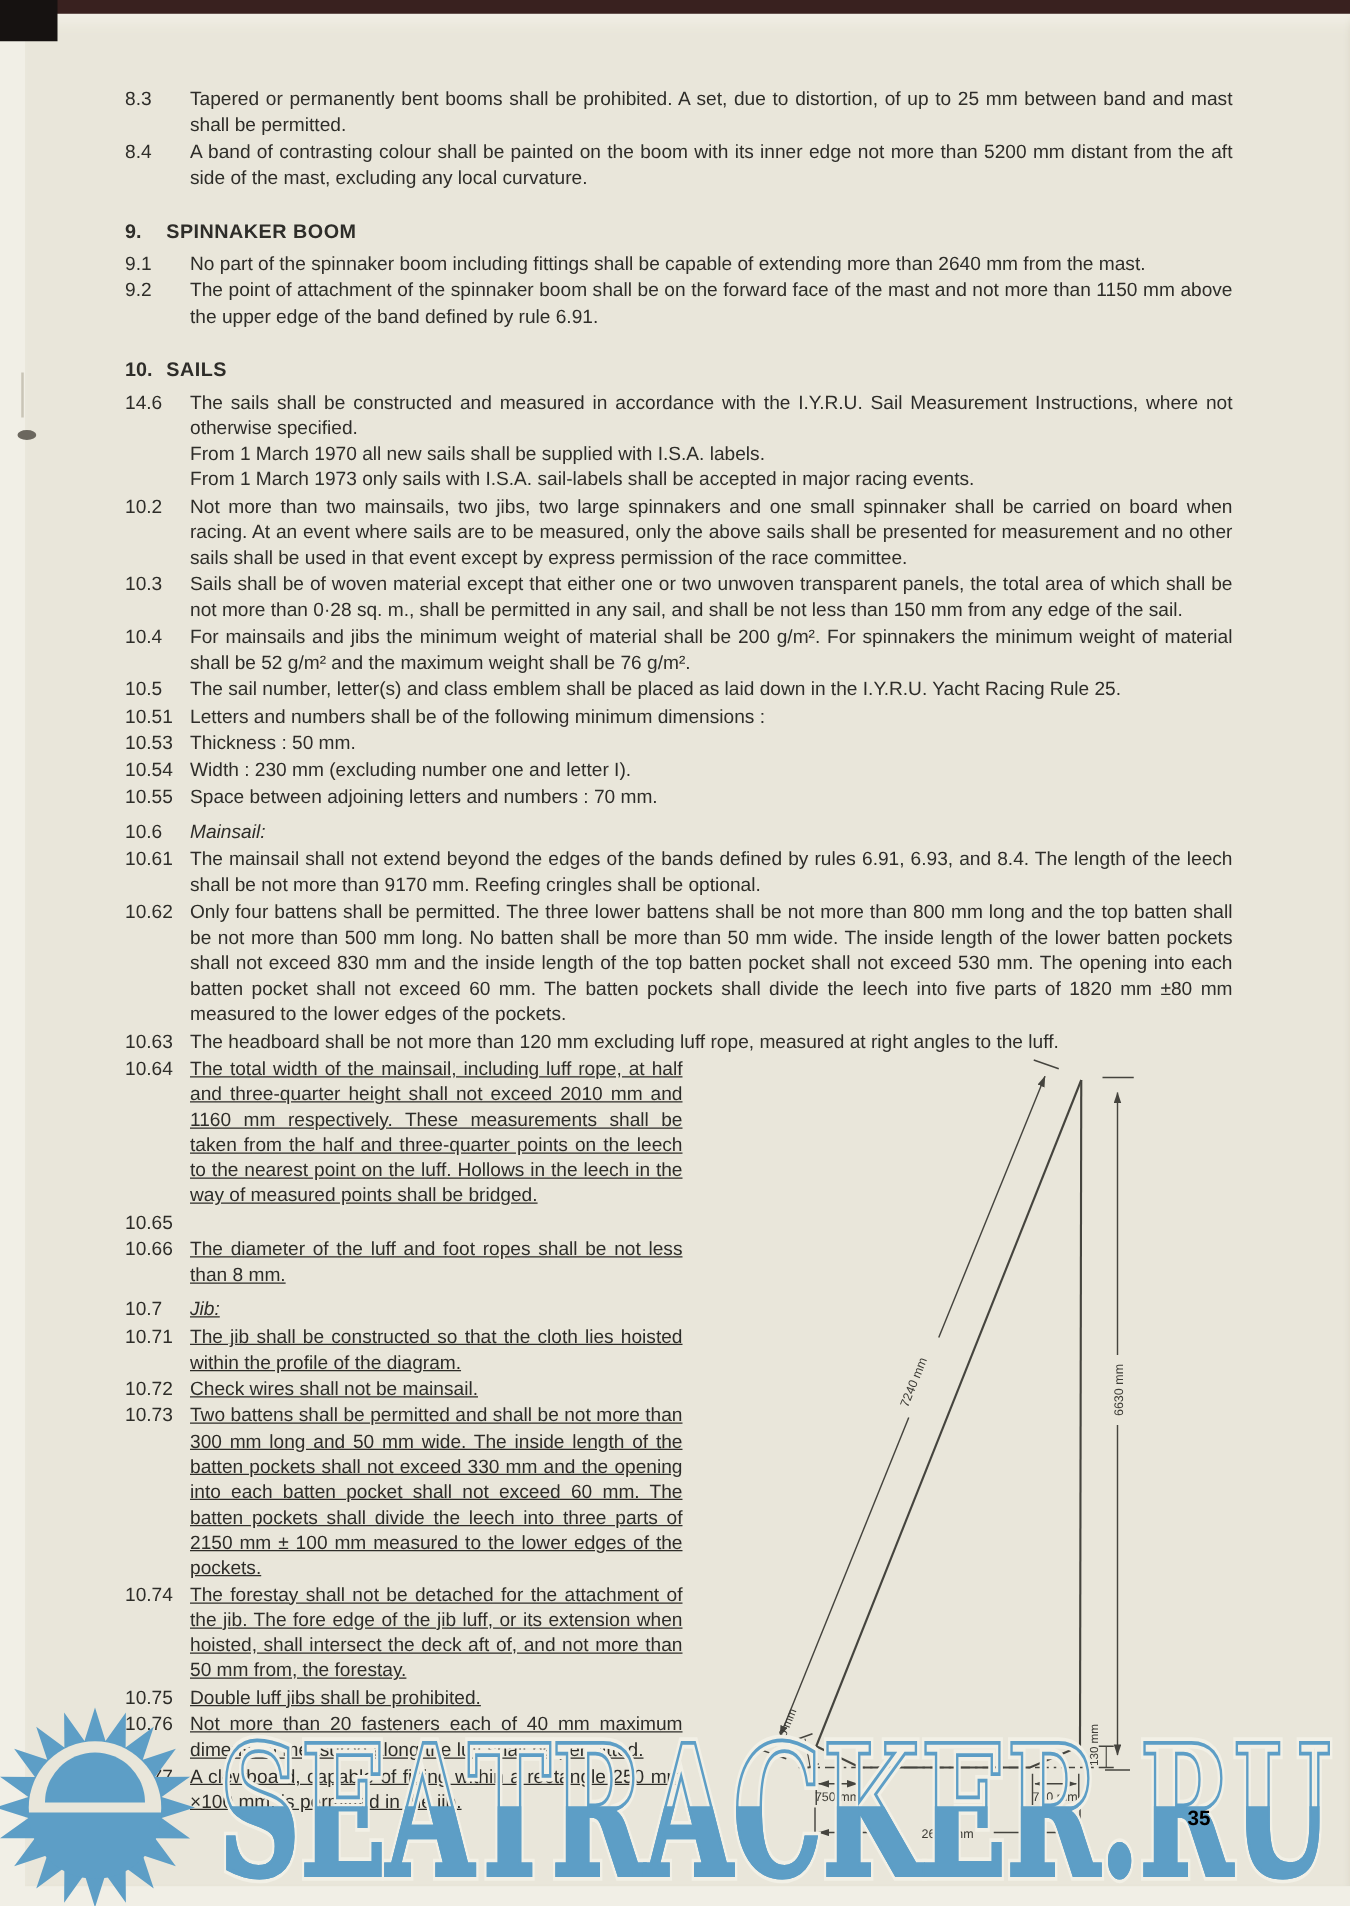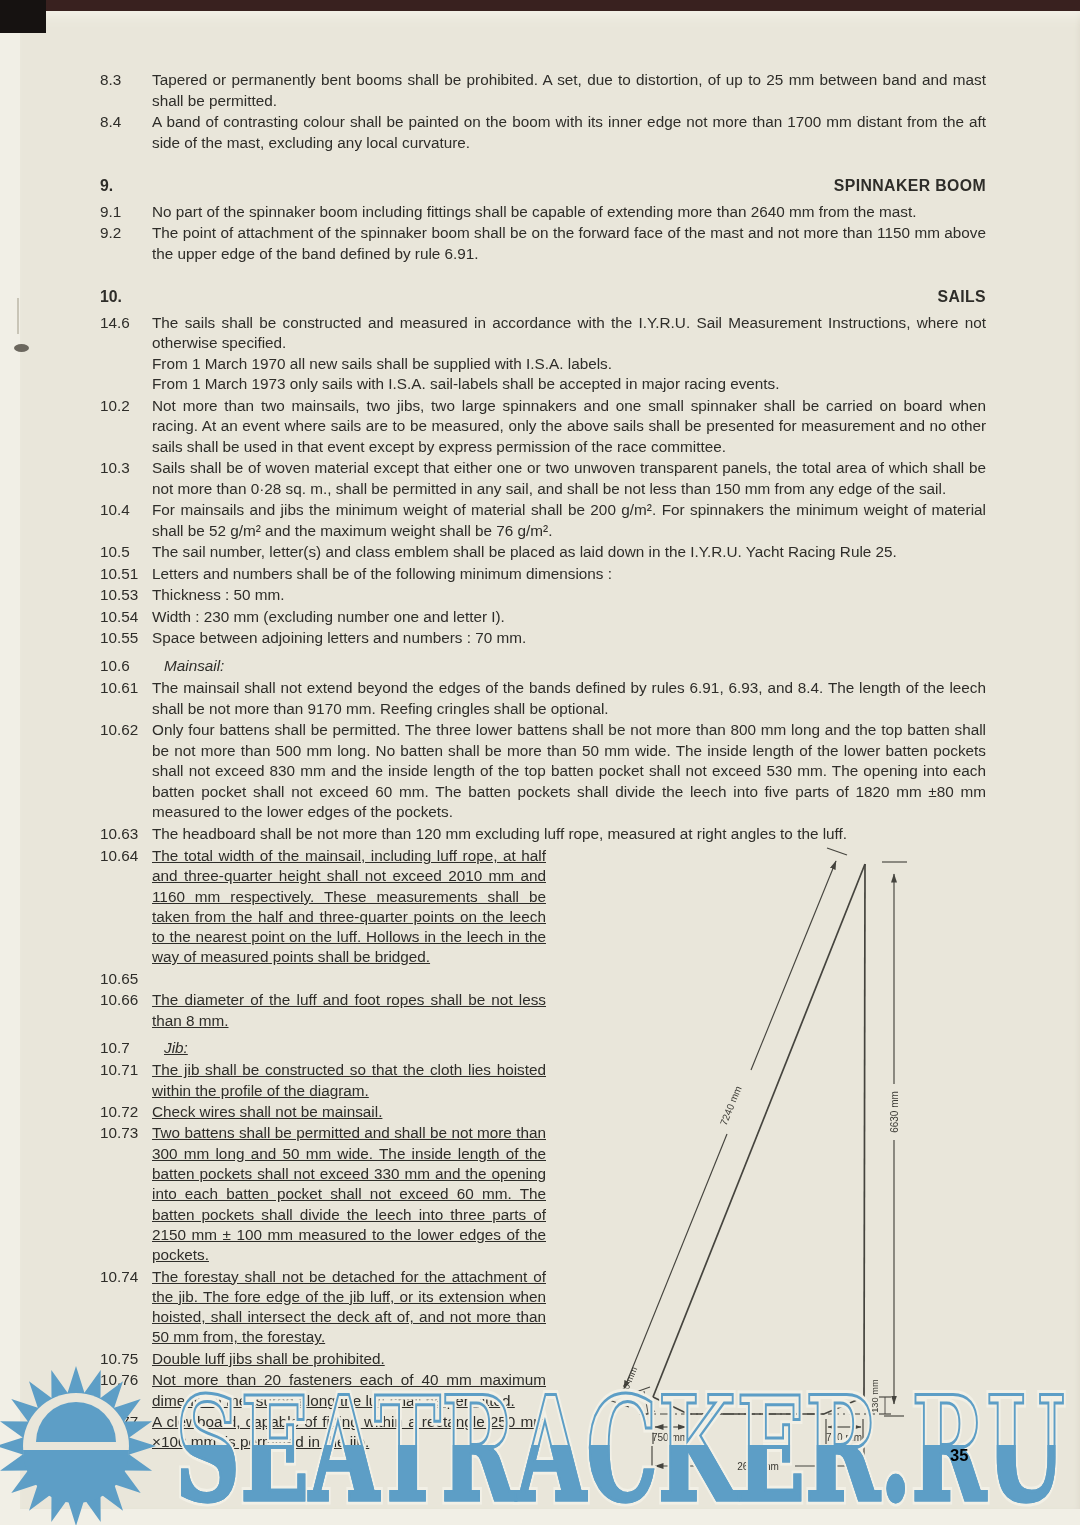--- a/index.html
+++ b/index.html
@@ -17,22 +17,22 @@
   .edge-mark-blob { position:absolute; left:14px; top:344px; width:15px; height:8px; background:#6b675e; border-radius:50%; z-index:2; }
   .edge-mark-line { position:absolute; left:17px; top:298px; width:2px; height:36px; background:#c9c5b7; z-index:2; }
 
   .content { position:absolute; left:100px; top:70px; width:886px; z-index:2;
              font-size:15.3px; line-height:20.5px; }
   .rule { display:flex; margin-bottom:1px; }
   .rule .num { flex:0 0 52px; }
   .rule .body { flex:1; text-align:justify; }
   .rule.heading { font-weight:700; margin-top:23px; margin-bottom:5px; font-size:15.8px; }
   .rule.heading .num { flex:0 0 33px; }
-  .rule.heading .body { text-align:right; letter-spacing:0.4px; }
-  .rule.italic { margin-top:7px; margin-bottom:2px;gap:12px; }
+  .rule.heading .body { text-align:left; letter-spacing:0.4px; }
+  .rule.italic { margin-top:7px; margin-bottom:2px; }
   .rule.italic .body { font-style:italic; }
 
   .columns { display:flex; margin-top:2px; }
   .col-left { width:446px; }
   .col-left .rule .body { line-height:20.3px;text-decoration:underline; }
   .col-right { width:440px; position:relative; }
   .col-right svg { display:block; margin-top:-2px; }
 
   .diagram-line { stroke:#45443e; fill:none; }
   .sail-edge { stroke-width:1.7; }
@@ -63,21 +63,21 @@
   <div id="rules-wide">
       <div class="rule">
         <div class="num">8.3</div>
         <div class="body">
           <div>Tapered or permanently bent booms shall be prohibited. A set, due to distortion, of up to 25 mm between band and mast shall be permitted.</div>
         </div>
       </div>
       <div class="rule">
         <div class="num">8.4</div>
         <div class="body">
-          <div>A band of contrasting colour shall be painted on the boom with its inner edge not more than 1700 mm distant from the aft side of the mast, excluding any local curvature.</div>
+          <div>A band of contrasting colour shall be painted on the boom with its inner edge not more than 5200 mm distant from the aft side of the mast, excluding any local curvature.</div>
         </div>
       </div>
       <div class="rule heading">
         <div class="num">9.</div>
         <div class="body">
           <div>SPINNAKER BOOM</div>
         </div>
       </div>
       <div class="rule">
         <div class="num">9.1</div>

